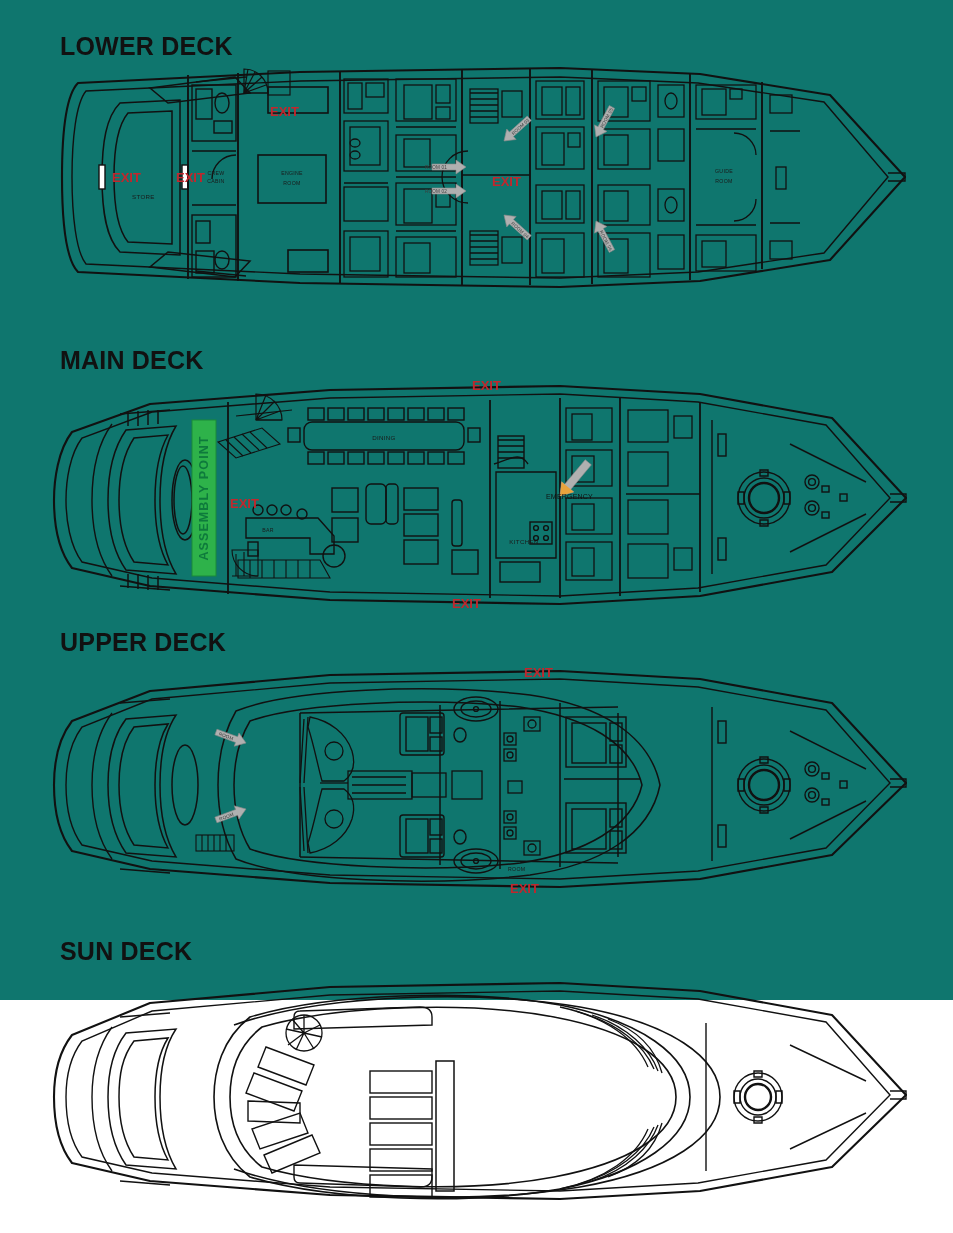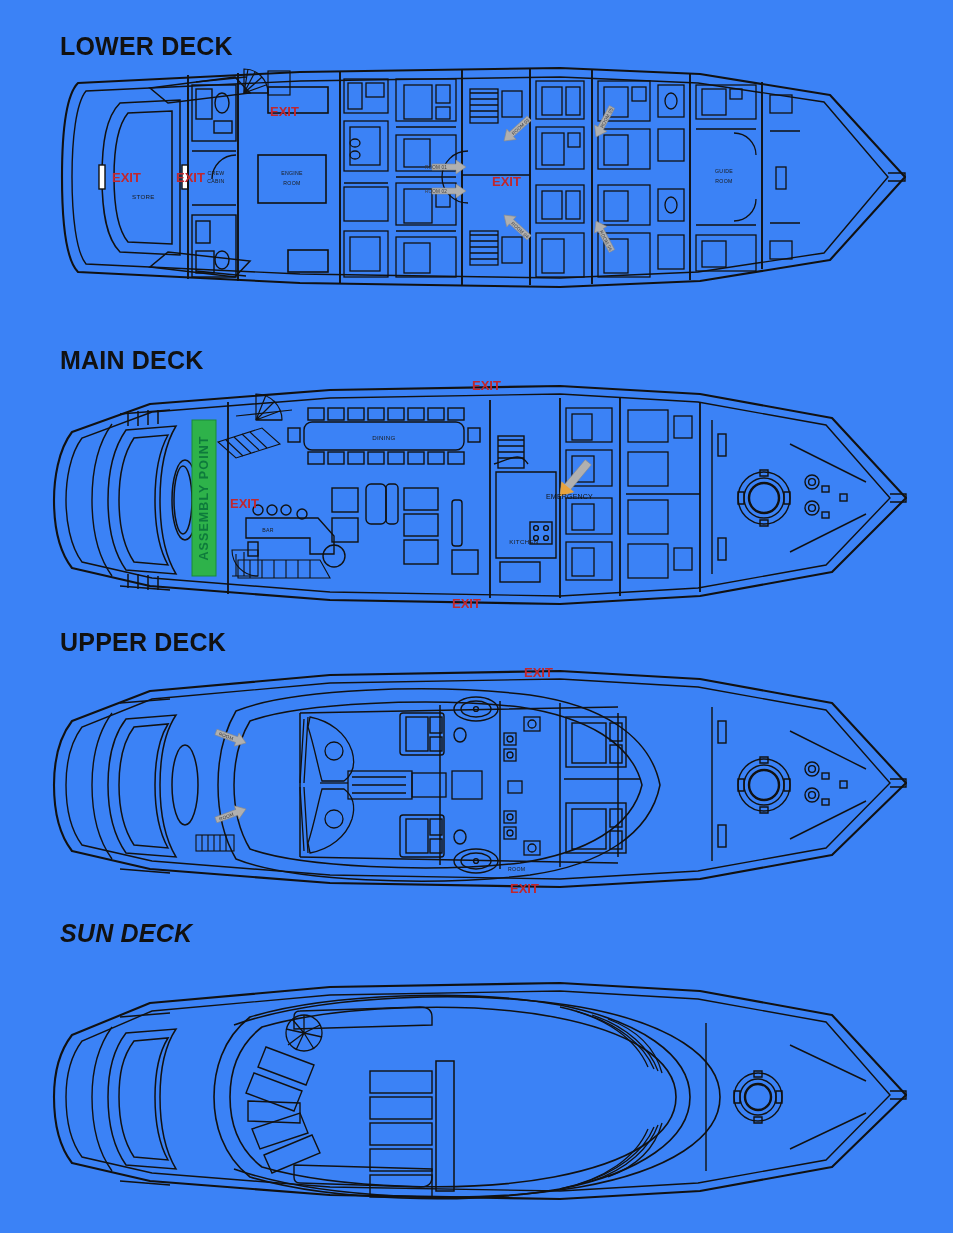--- a/index.html
+++ b/index.html
@@ -10,23 +10,23 @@
   }
   body {
     width: 953px;
     height: 1233px;
     font-family: "Liberation Sans", sans-serif;
     overflow: hidden;
     position: relative;
   }
   .page {
     width: 953px;
-    height: 1233px;
+    height: 1000px;
     position: relative;
-    background: #3b82f6;
+    background: #0f766e;
   }
   .deck-block {
     position: absolute;
     left: 0;
     width: 953px;
   }
   .deck-title {
     position: absolute;
     left: 60px;
     font-family: "Liberation Sans", sans-serif;
@@ -568,21 +568,21 @@
         <text class="arrow-text" x="21" y="2" transform="rotate(180 21 0)" text-anchor="middle">ROOM</text>
       </g>
 
       <text class="exit-label" x="524" y="22">EXIT</text>
       <text class="exit-label" x="510" y="238">EXIT</text>
       <text class="room-text tiny" x="508" y="216">ROOM</text>
     </svg>
   </div>
 
   <div class="deck-block" style="top:915px;height:318px;">
-    <div class="deck-title" style="top:4px;font-style:italic;">SUN DECK</div>
+    <div class="deck-title" style="top:22px;">SUN DECK</div>
 
     <svg class="deck-svg" style="top:48px;" width="953" height="255" viewBox="0 0 953 255">
       <g fill="none" stroke="#111" stroke-width="2.1" stroke-linejoin="round">
         <path d="M72 72 C58 90 54 114 54 134 C54 156 58 182 72 200 L150 218 L330 232 L560 236 L700 228 L832 204 L906 132 L832 52 L700 28 L560 20 L330 24 L150 40 Z"></path>
       </g>
       <g fill="none" stroke="#111" stroke-width="1.4">
         <path d="M82 78 C70 94 66 114 66 134 C66 154 70 178 82 194 L152 210 L330 224 L560 228 L698 220 L826 197 L890 132 L826 59 L698 36 L560 28 L330 32 L152 48 Z"></path>
         <path d="M112 64 C96 86 92 110 92 134 C92 158 96 186 112 208"></path>
         <path d="M890 128 L906 128 L906 136 L890 136"></path>
       </g>

